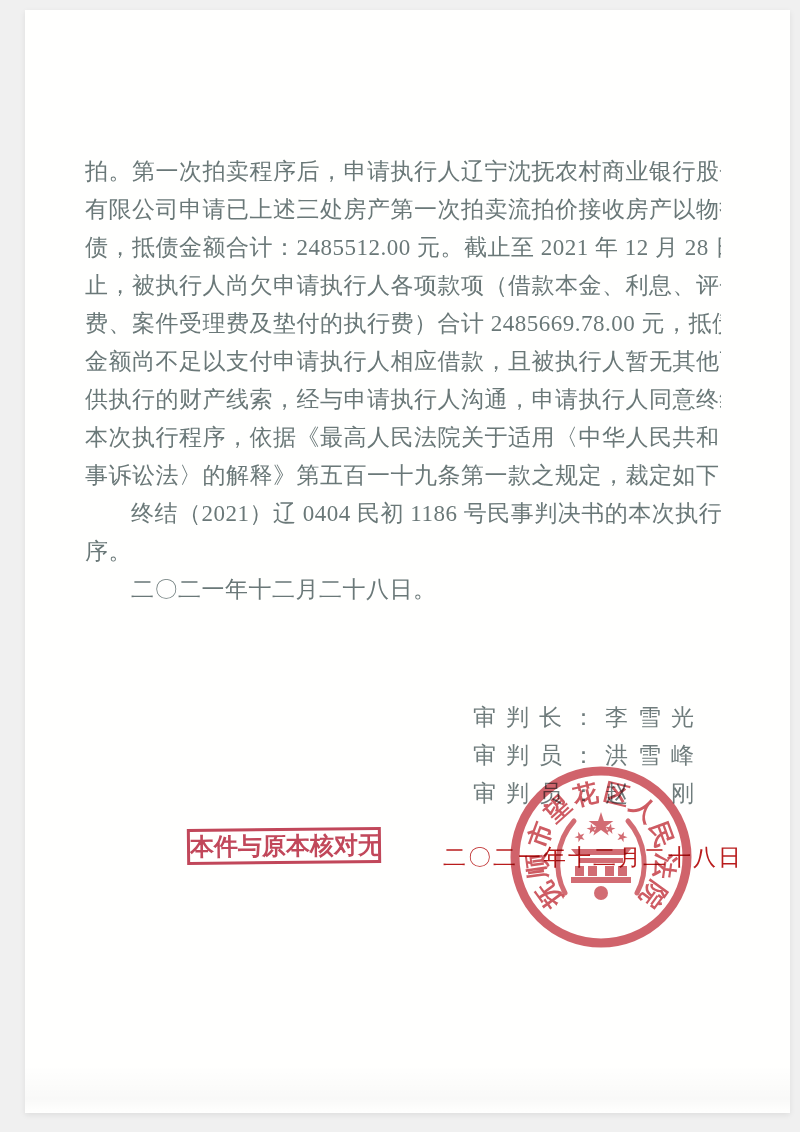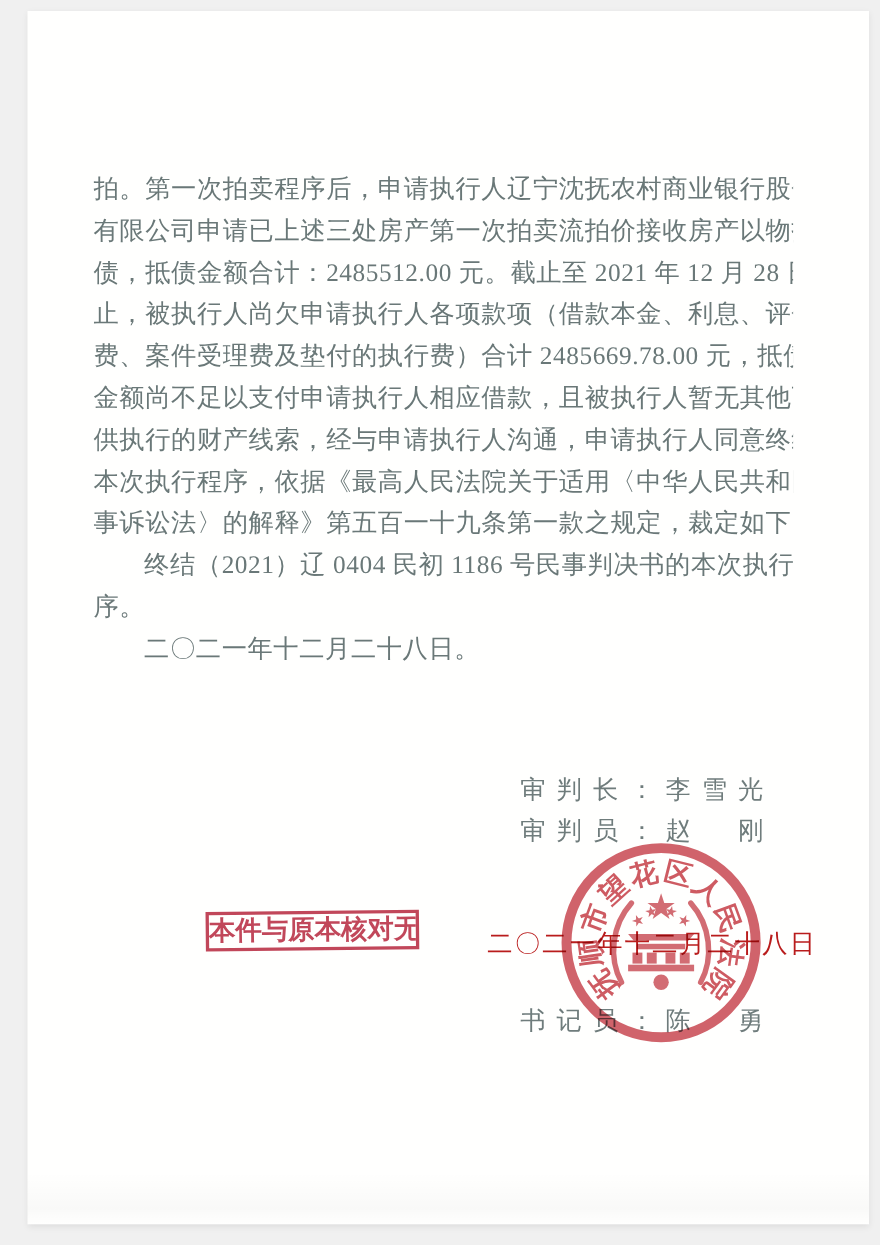--- a/index.html
+++ b/index.html
@@ -93,30 +93,30 @@
         <div class="bline short">序。</div>
 
         <div class="bline indent short">二〇二一年十二月二十八日。</div>
 
     </div>
 
     <div class="sig-block">
 
         <div class="sig-line"><span>审判长：</span><span>李雪光</span></div>
 
+        <div class="sig-line"><span>审判员：</span><span>洪雪峰</span></div>
 
         <div class="sig-line"><span>审判员：</span><span>赵　刚</span></div>
 
     </div>
 
     <div class="verify-stamp">本件与原本核对无异</div>
 
     <div class="date-line">二〇二一年十二月二十八日</div>
 
-    <div class="clerk-line"><span>书记员：</span><span>陈　勇</span></div>
 
     <svg class="seal" viewBox="-100 -100 200 200">
       <defs>
         <path id="star" d="M0,-1 L0.588,0.809 L-0.951,-0.309 L0.951,-0.309 L-0.588,0.809 Z"></path>
       </defs>
       <circle class="ring" r="86"></circle>
       <g class="seal-chars" id="seal-text">
           <text transform="rotate(-126)" x="0" y="-56" text-anchor="middle">抚</text>
           <text transform="rotate(-98)" x="0" y="-56" text-anchor="middle">顺</text>
           <text transform="rotate(-70)" x="0" y="-56" text-anchor="middle">市</text>

